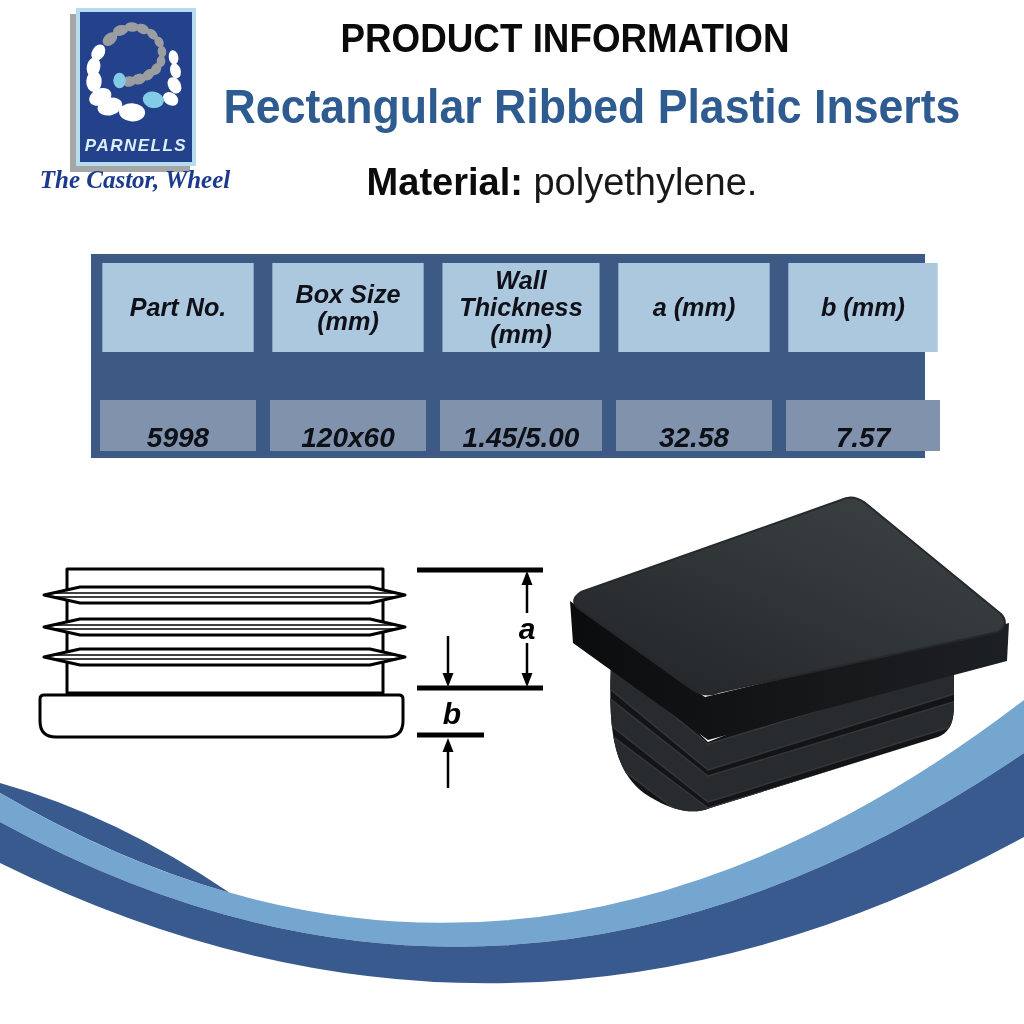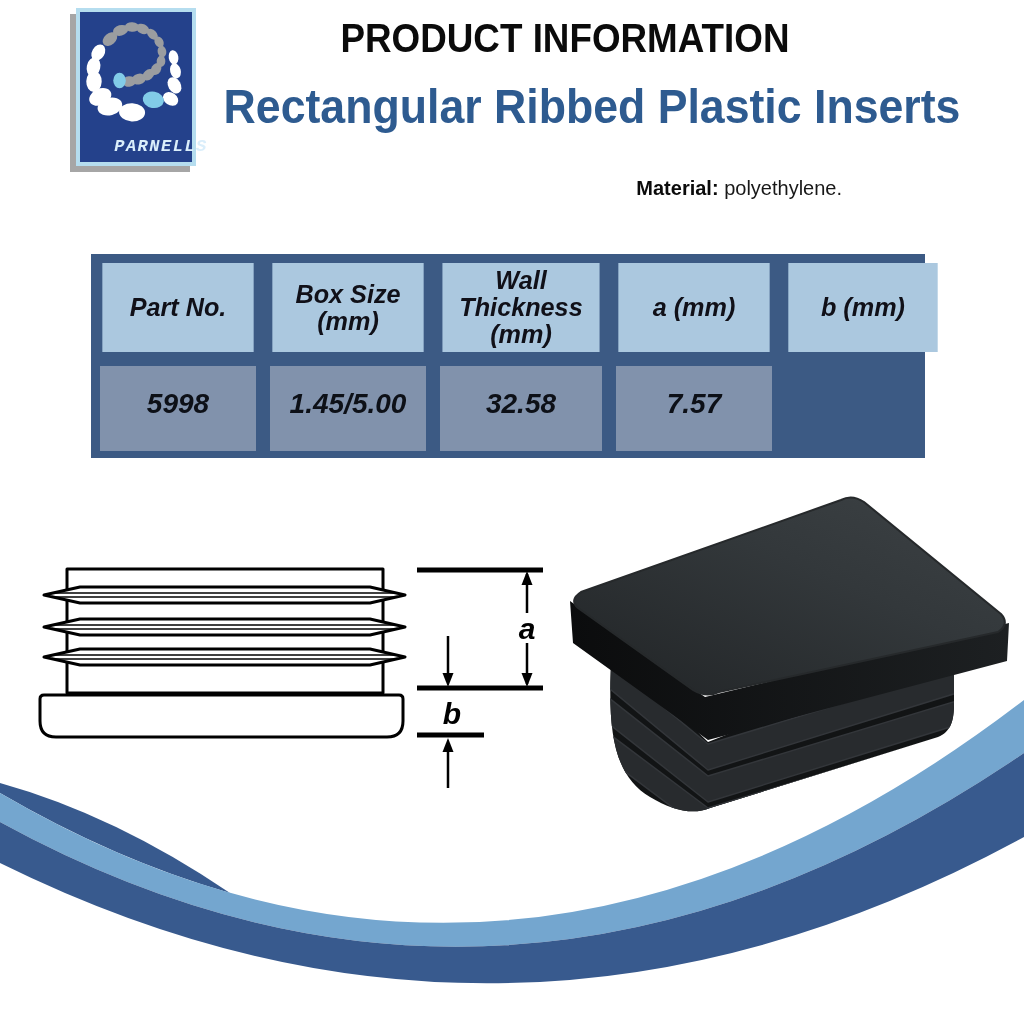--- a/index.html
+++ b/index.html
@@ -16,40 +16,40 @@
     font-size:40px;font-weight:700;color:#0b0b0b;line-height:44px;
     transform:scaleX(0.92);transform-origin:center;
     letter-spacing:0px;white-space:nowrap;
   }
   .subtitle{
     left:183px;top:80px;width:818px;text-align:center;
     font-size:48px;font-weight:700;color:var(--accent_blue);line-height:54px;
     transform:scaleX(0.93);transform-origin:center;white-space:nowrap;
   }
   .material{
-    left:282px;top:177px;width:560px;text-align:right;
-    font-size:20px;color:#181818;white-space:nowrap;
+    left:282px;top:161px;width:560px;text-align:center;
+    font-size:38px;color:#181818;white-space:nowrap;
   }
   .material b{font-weight:700;color:#0b0b0b;}
 
   
   .logo{
     left:76px;top:8px;width:112px;height:150px;
     background:var(--logo_navy);
     border:4px solid var(--logo_border);
     box-shadow:-6px 6px 0 0 #a6a6a6;
   }
   .logo-beads{position:absolute;left:2px;top:2px;width:104px;height:108px;}
   .bead-white{fill:#ffffff;}
   .bead-gray{fill:var(--logo_bead_gray);}
   .bead-blue{fill:var(--logo_bead_blue);}
   .logo-word{
     position:absolute;left:0;bottom:6px;width:100%;text-align:center;
-    font-family:Liberation Mono, monospace;font-style:italic;font-weight:700;
-    font-size:17px;letter-spacing:1.5px;color:#daeefb;margin-left:25px;
+    font-family:Liberation Sans, sans-serif;font-style:italic;font-weight:700;
+    font-size:17px;letter-spacing:1.5px;color:#daeefb;
   }
   .tagline{
     left:18px;top:166px;width:234px;text-align:center;
     font-family:"Liberation Serif",serif;font-style:italic;font-weight:600;
     font-size:25px;line-height:28px;color:var(--tagline_blue);white-space:nowrap;
   }
 
   
   .ptable{
     left:91px;top:254px;width:834px;height:204px;box-sizing:border-box;
@@ -63,21 +63,21 @@
   .hcell{
     background:var(--table_header_bg);
     display:flex;flex-direction:column;justify-content:center;align-items:center;
     font-style:italic;font-weight:700;font-size:26px;line-height:27px;color:#101018;
     transform:scaleX(0.97);
   }
   .dcell{
     background:var(--table_row_bg);
     display:flex;justify-content:center;align-items:flex-start;padding-top:22px;
     box-sizing:border-box;
-    font-style:italic;font-weight:700;font-size:28px;color:#0d1017;
+    font-style:italic;font-weight:700;font-size:28px;color:#0d1017;margin-top:34px;
   }
 
   
   .swoosh{left:0;top:0;width:1024px;height:1024px;z-index:1;}
   .swoosh-light{fill:var(--swoosh_light);}
   .swoosh-dark{fill:var(--swoosh_dark);}
   .drawing{left:28px;top:548px;z-index:2;}
   .drawing .ln{stroke:#000;fill:none;}
   .drawing .shape{fill:#fff;stroke:#000;stroke-width:3;stroke-linejoin:round;}
   .drawing .dim{stroke:#000;stroke-width:5;}
@@ -128,20 +128,21 @@
       <ellipse class="bead-white" cx="95" cy="59" rx="8" ry="5.5" transform="rotate(75 95 59)"></ellipse>
       <ellipse class="bead-white" cx="94" cy="74" rx="9" ry="6.5" transform="rotate(60 94 74)"></ellipse>
       <ellipse class="bead-white" cx="90" cy="88" rx="8.5" ry="6.5" transform="rotate(35 90 88)"></ellipse>
 
       <ellipse class="bead-blue" cx="37" cy="69" rx="6.5" ry="8"></ellipse>
       <ellipse class="bead-blue" cx="72" cy="89" rx="11" ry="8.5" transform="rotate(10 72 89)"></ellipse>
     </svg>
     <div class="logo-word">PARNELLS</div>
   </div>
   <div class="abs tagline">
+    <div>The Castor, Wheel</div>
   </div>
 
   <div class="abs title">PRODUCT INFORMATION</div>
   <div class="abs subtitle">Rectangular Ribbed Plastic Inserts</div>
   <div class="abs material"><b>Material:</b><span> polyethylene.</span></div>
 
   <div class="abs ptable">
     <div class="hcell">
       <span>Part No.</span>
     </div>
@@ -154,20 +155,21 @@
       <span>Thickness</span>
       <span>(mm)</span>
     </div>
     <div class="hcell">
       <span>a (mm)</span>
     </div>
     <div class="hcell">
       <span>b (mm)</span>
     </div>
     <div class="dcell">5998</div>
+    <div class="dcell">120x60</div>
     <div class="dcell">1.45/5.00</div>
     <div class="dcell">32.58</div>
     <div class="dcell">7.57</div>
   </div>
 
   <svg class="abs drawing" width="522" height="252" viewBox="28 548 522 252">
 
     <rect class="shape" x="67" y="569" width="316" height="124"></rect>
 
     <g>

